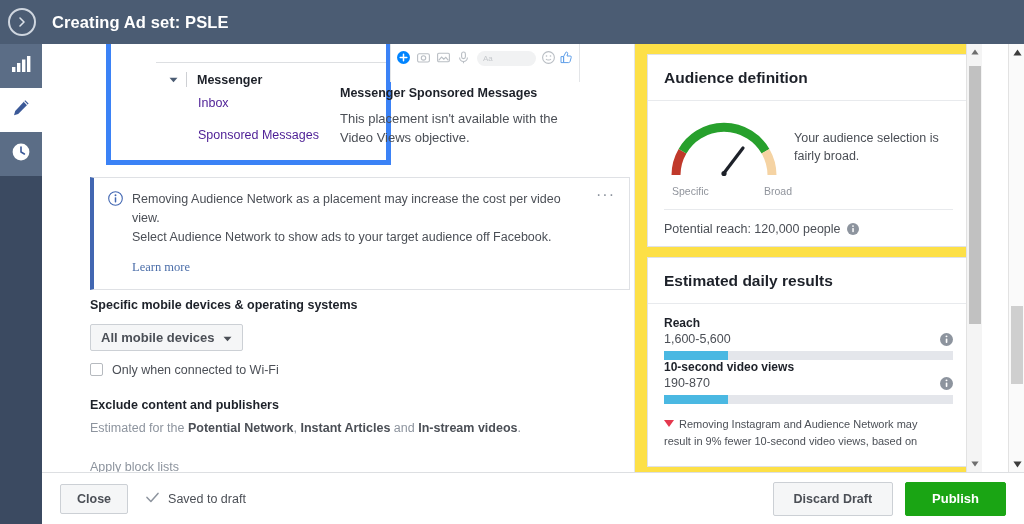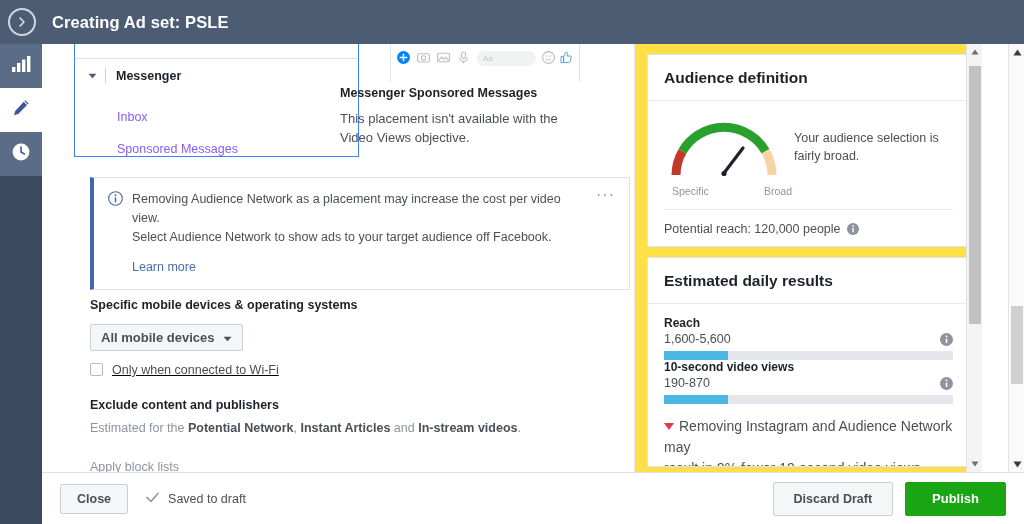--- a/index.html
+++ b/index.html
@@ -43,41 +43,41 @@
     position: absolute; top: 44px; left: 42px; width: 940px; height: 428px;
     background: #ffffff; overflow: hidden;
   }
   .content-left {
     position: absolute; top: 0; left: 0; width: 592px; height: 428px;
     background: #ffffff;
   }
 
   
   .plc-box {
-    position: absolute; left: 32px; top: -8px; width: 285px;
-    border: 1px solid #3b82f6; background: #fff;
+    position: absolute; left: 64px; top: -8px; width: 285px;
+    border: 5px solid #3b82f6; background: #fff; padding-left: 45px;
   }
   .plc-cut {
     height: 22px; border-bottom: 1px solid #dddfe2; overflow: hidden;
     position: relative;
   }
   .plc-group {
     display: flex; align-items: center; height: 33px; padding-left: 10px;
   }
   .caret {
     width: 14px; display: flex; align-items: center; justify-content: center;
     cursor: pointer;
   }
   .plc-divider {
     width: 1px; height: 15px; background: #ced0d4; margin: 0 10px 0 6px;
   }
   .plc-group-label { font-size: 12.5px; font-weight: bold; color: #1d2129; }
   .plc-row {
-    height: 32px; display: flex; align-items: flex-end; padding-left: 42px;
-    font-size: 12.5px; color: #8b5cf6; cursor: pointer;
+    height: 32px; display: flex; align-items: flex-start; padding-left: 42px;
+    font-size: 12.5px; color: #4c1d95; cursor: pointer;
   }
 
   
   .detail-card {
     position: absolute; left: 348px; top: -10px; width: 200px; height: 0;
   }
   .composer-wrap {
     position: absolute; left: 0px; top: 0px; width: 190px; height: 48px;
     border: 1px solid #e3e5e8; border-bottom: none; background: #fff;
     display: flex; align-items: center; padding: 0 6px;
@@ -100,40 +100,40 @@
   .notice {
     position: absolute; left: 48px; top: 133px; width: 540px;
     background: #fff; border: 1px solid #dfe1e5; border-left: 4px solid #4267b2;
     padding: 12px 14px 14px 14px; display: flex;
   }
   .notice-ico { flex: none; margin-right: 9px; margin-top: 1px; }
   .notice-main { flex: 1; }
   .notice-text { font-size: 12.5px; color: #4b4f56; line-height: 1.5; }
   .notice-link {
     display: inline-block; margin-top: 14px; font-size: 12.5px;
-    color: #4b6ea9; cursor: pointer;
+    color: #4b6ea9; cursor: pointer; font-family: Liberation Serif, serif;
   }
   .notice-more {
     flex: none; color: #8d949e; font-size: 16px; letter-spacing: 1px;
     cursor: pointer; margin-left: 6px; line-height: 10px;
   }
 
   
   .sec-head {
     font-size: 12.5px; font-weight: bold; color: #1d2129;
   }
   .mob-sec { position: absolute; left: 48px; top: 254px; width: 500px; }
   .dd-btn {
     margin-top: 12px; display: inline-flex; align-items: center;
     background: #f5f6f7; border: 1px solid #ccd0d5; border-radius: 2px;
     height: 27px; padding: 0 10px; cursor: pointer;
   }
   .dd-btn span { font-size: 13px; font-weight: bold; color: #4b4f56; }
   .dd-btn .dd-caret { margin-left: 9px; }
-  .chk-row { display: flex; margin-top: 12px; text-decoration: underline; }
+  .chk-row { display: flex; margin-top: 12px; }
   .chk {
     width: 13px; height: 13px; border: 1px solid #b6babf; background: #fff;
     border-radius: 2px; cursor: pointer; flex: none;
   }
   .chk-label { font-size: 12.5px; color: #4b4f56; margin-left: 9px; }
 
   
   .exc-sec { position: absolute; left: 48px; top: 354px; width: 520px; }
   .exc-sub {
     font-size: 12.5px; color: #8d949e; margin-top: 8px; line-height: 1.4;
@@ -178,21 +178,21 @@
     font-size: 12px; font-weight: bold; color: #1d2129; margin-bottom: 2px;
   }
   .metric-line { display: flex; align-items: center; justify-content: space-between; }
   .metric-val { font-size: 12.5px; color: #4b4f56; }
   .bar-track {
     height: 9px; background: #e4e6eb; margin-top: 5px; width: 100%;
   }
   .bar-fill { height: 9px; background: #4ab8e2; }
 
   .warn {
-    font-size: 14px; color: #4b4f56; line-height: 1.5; padding: 2px 16px 0 16px;
+    font-size: 11px; color: #4b4f56; line-height: 1.5; padding: 2px 16px 0 16px;
     position: relative;
   }
   .warn-tri {
     display: inline-block; width: 0; height: 0; border-left: 5px solid transparent;
     border-right: 5px solid transparent; border-top: 7px solid #e4384e;
     margin-right: 5px; vertical-align: 1px;
   }
   .warn-clip { height: 52px; overflow: hidden; }
 
   

